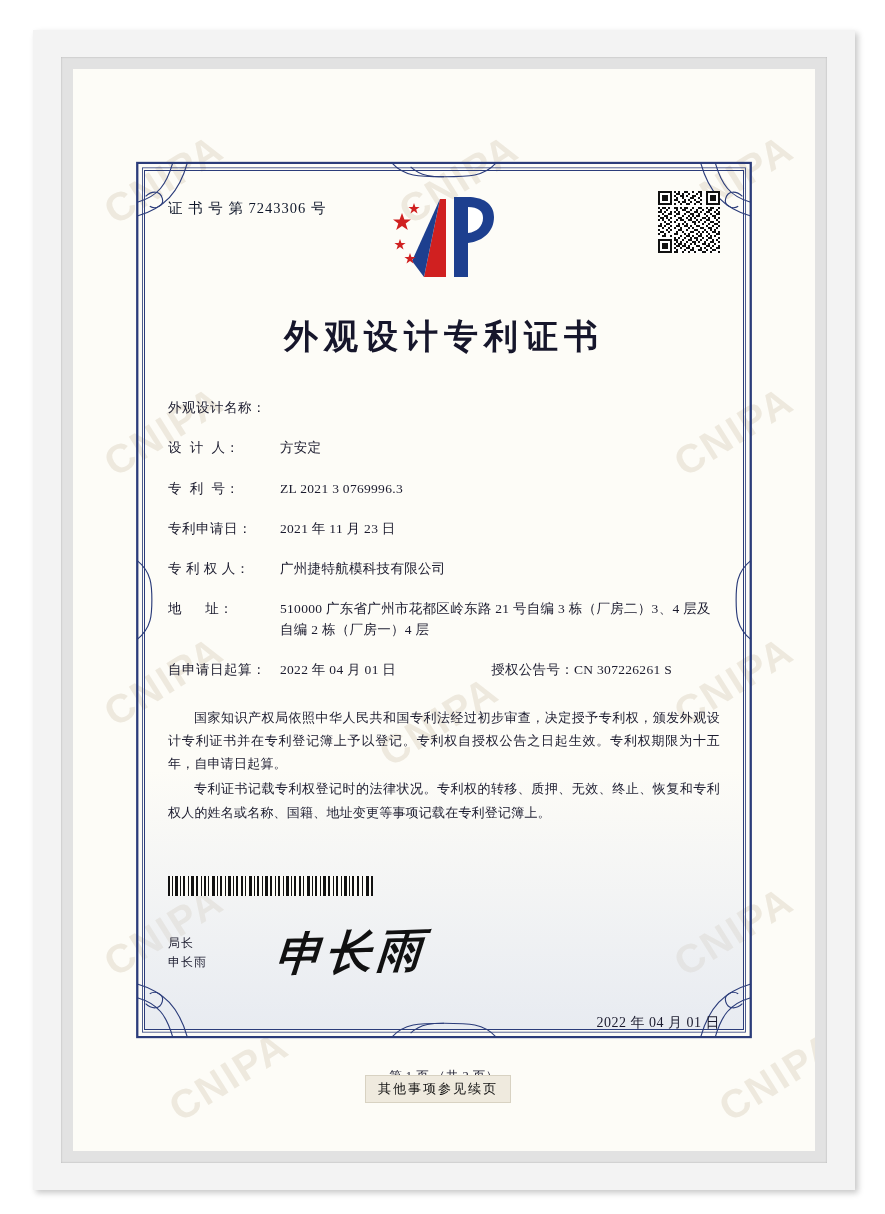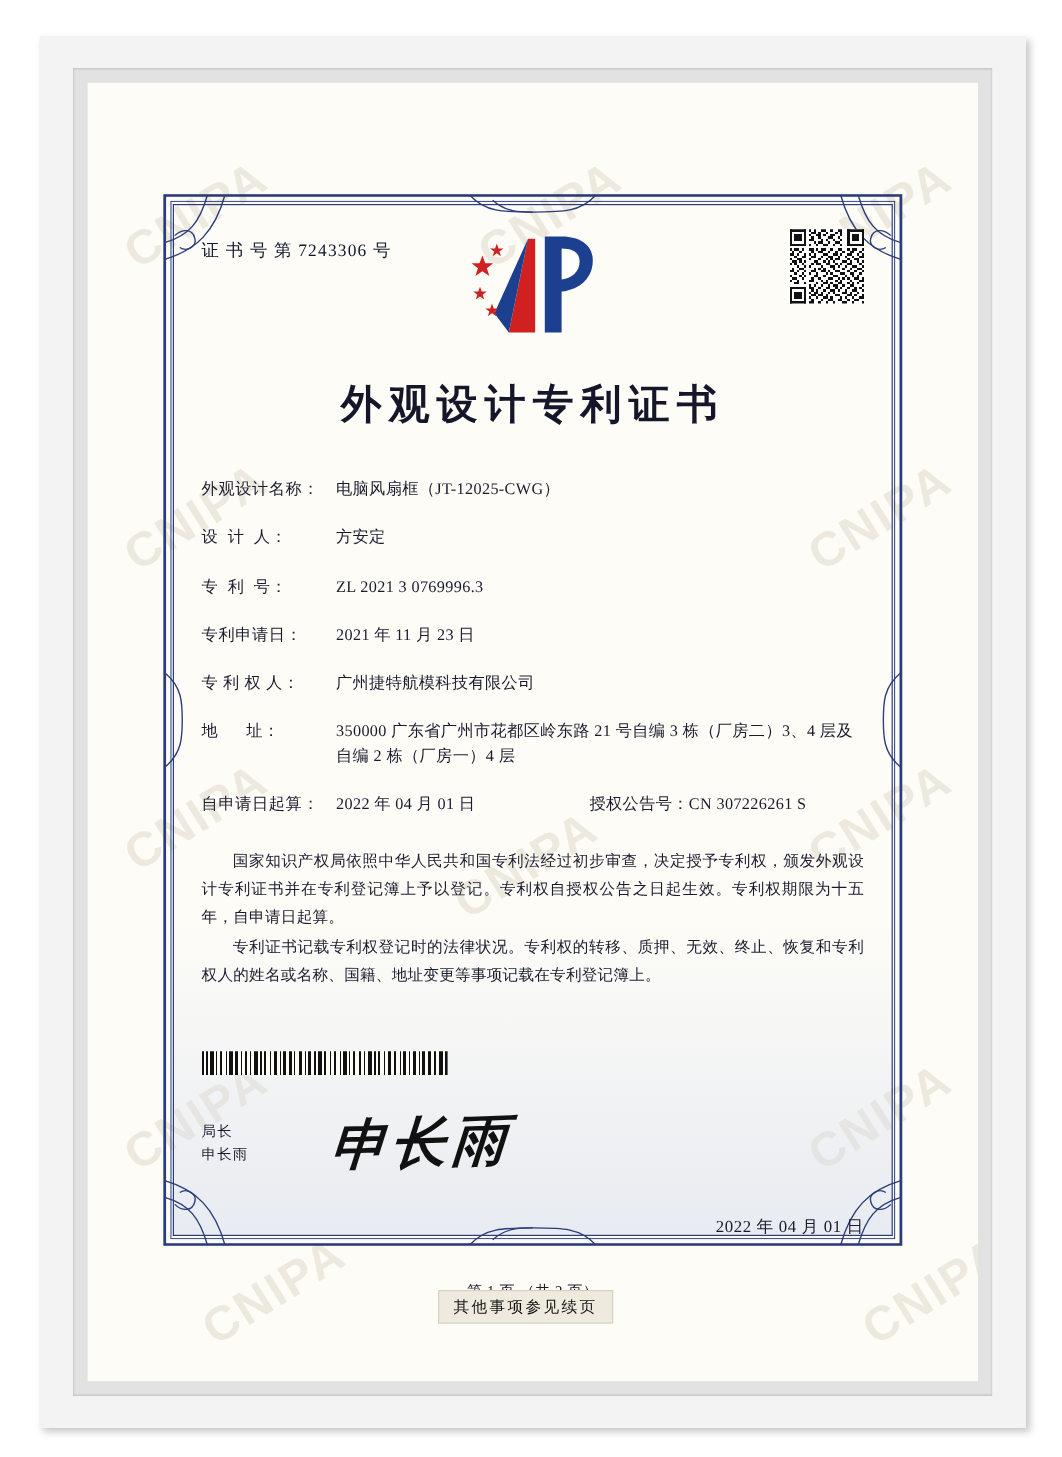--- a/index.html
+++ b/index.html
@@ -593,21 +593,20 @@
               </g>
             </svg>
           </div>
 
           <h1 class="title">外观设计专利证书</h1>
 
           <div class="fields">
 
             <div class="field">
               <div class="lbl">外观设计名称：</div>
-              <div class="val">电脑风扇框（JT-12025-CWG）</div>
             </div>
 
             <div class="field">
               <div class="lbl">设  计  人：</div>
               <div class="val">方安定</div>
             </div>
 
             <div class="field">
               <div class="lbl">专  利  号：</div>
               <div class="val">ZL 2021 3 0769996.3</div>
@@ -618,21 +617,21 @@
               <div class="val">2021 年 11 月 23 日</div>
             </div>
 
             <div class="field">
               <div class="lbl">专 利 权 人：</div>
               <div class="val">广州捷特航模科技有限公司</div>
             </div>
 
             <div class="field">
               <div class="lbl">地      址：</div>
-              <div class="val">350000 广东省广州市花都区岭东路 21 号自编 3 栋（厂房二）3、4 层及自编 2 栋（厂房一）4 层</div>
+              <div class="val">510000 广东省广州市花都区岭东路 21 号自编 3 栋（厂房二）3、4 层及自编 2 栋（厂房一）4 层</div>
             </div>
 
             <div class="field two-col">
               <div class="lbl">自申请日起算：</div>
               <div class="val">
                 <span class="seg1">2022 年 04 月 01 日</span>
                 <span class="seg2">
                   <span>授权公告号：</span><span>CN 307226261 S</span>
                 </span>
               </div>

